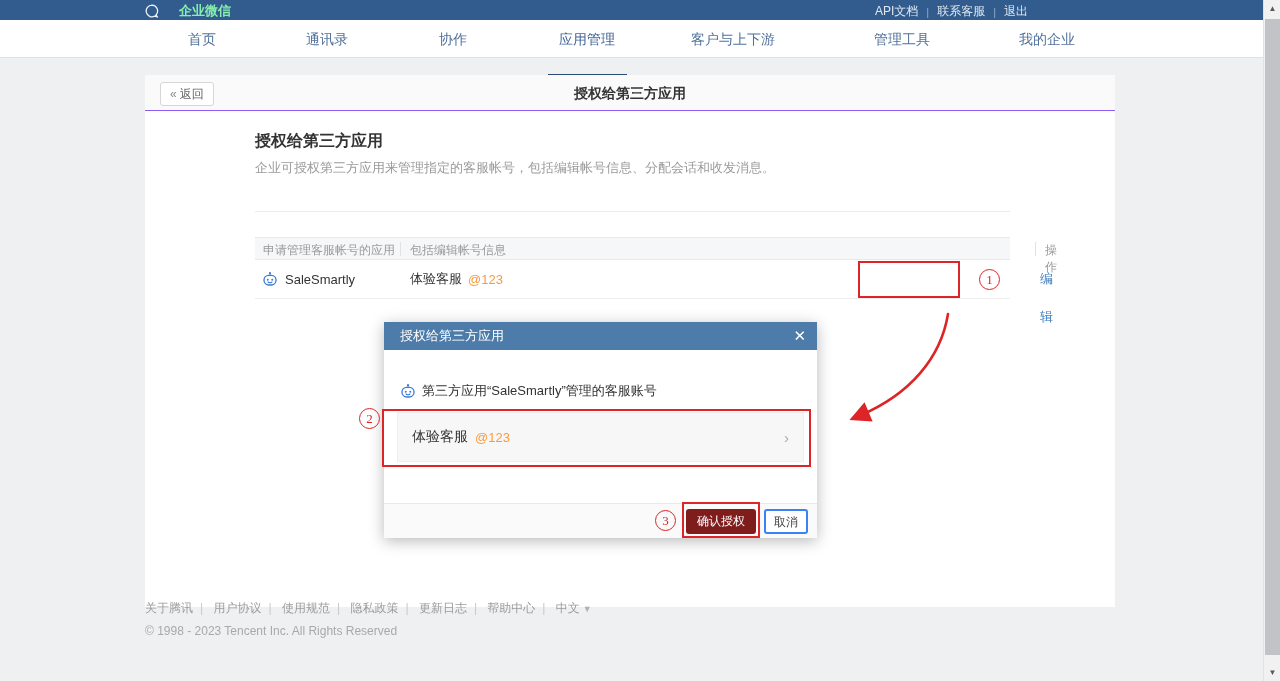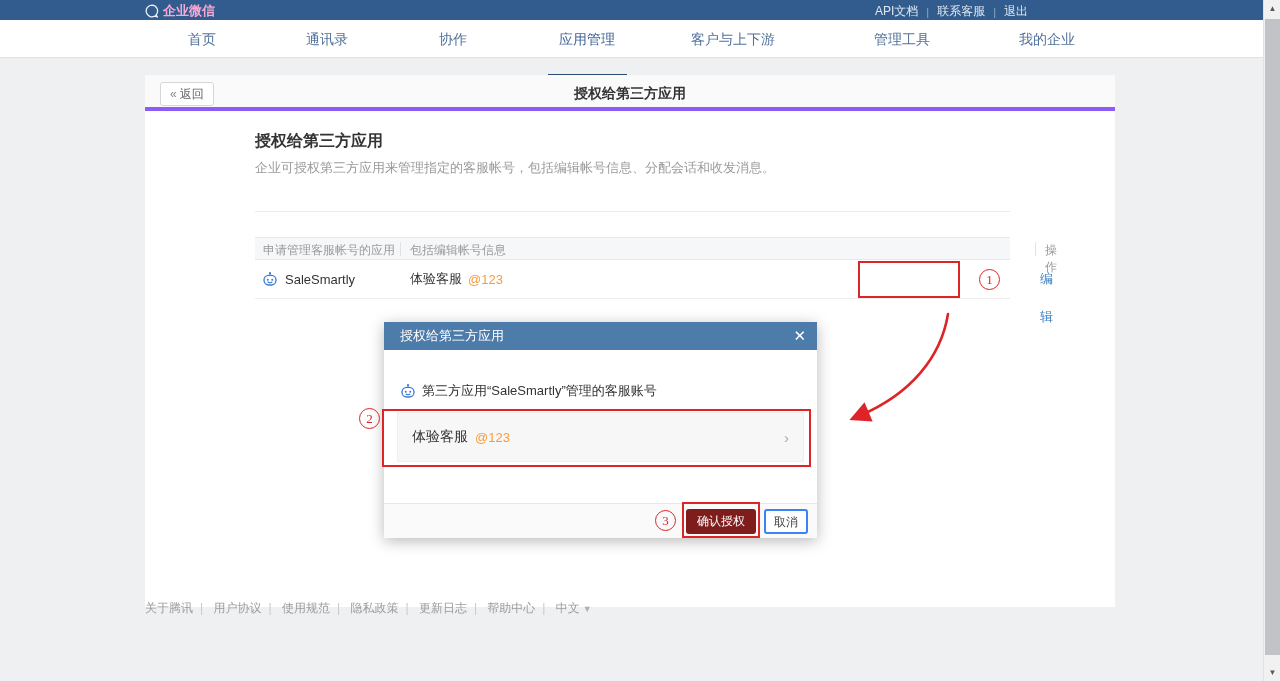--- a/index.html
+++ b/index.html
@@ -1,34 +1,34 @@
 <!DOCTYPE html>
 <html><head>
 <meta charset="utf-8">
 <style>
   html,body{margin:0;padding:0;}
   body{font-family:"Liberation Sans","DejaVu Sans",sans-serif;}
   .stage{position:relative;width:1280px;height:681px;background:#eef0f1;overflow:hidden;}
 
   
   .topbar{position:absolute;left:0;top:0;width:1263px;height:20px;background:#315c8d;}
-  .logo{position:absolute;left:145px;top:2px;display:flex;align-items:center;gap:4px;color:#f9a8d4;font-size:13px;font-weight:bold;}
+  .logo{position:absolute;left:145px;top:2px;display:flex;align-items:center;gap:20px;color:#86efac;font-size:13px;font-weight:bold;}
   .topbar-links{position:absolute;right:235px;top:3px;display:flex;align-items:center;color:#dfe8f1;font-size:12px;}
   .topbar-links .tlink{cursor:pointer;}
   .topbar-links .tsep{margin:0 8px;color:rgba(255,255,255,.45);font-size:11px;}
 
   
   .navrow{position:absolute;left:0;top:20px;width:1280px;height:38px;background:#ffffff;border-bottom:1px solid #dfe2e5;box-sizing:border-box;}
   .tab{position:absolute;top:0;height:38px;line-height:38px;transform:translateX(-50%);font-size:14px;color:#51719b;white-space:nowrap;cursor:pointer;}
   .tab.active{color:#42659a;}
   .tab-underline{position:absolute;left:548px;top:54px;width:79px;height:4px;background:#2a4c74;}
 
   
   .card{position:absolute;left:145px;top:75px;width:970px;height:532px;background:#ffffff;}
-  .card-header{position:absolute;left:0;top:0;width:100%;height:36px;background:#fafafa;border-bottom:4px solid #8b5cf6;box-sizing:border-box;}
+  .card-header{position:absolute;left:0;top:0;width:100%;height:36px;background:#fafafa;border-bottom:1px solid #8b5cf6;box-sizing:border-box;}
   .back-btn{position:absolute;left:15px;top:7px;height:22px;padding:0 9px;background:#ffffff;border:1px solid #d6d6d6;border-radius:3px;font-size:12px;color:#666;line-height:22px;cursor:pointer;}
   .back-btn .chev{font-size:12px;color:#888;margin-right:3px;}
   .card-title{position:absolute;left:0;top:0;width:100%;height:36px;line-height:36px;text-align:center;font-size:14px;font-weight:bold;color:#333;}
 
   .section-heading{position:absolute;left:110px;top:56px;font-size:16px;font-weight:bold;color:#333;}
   .section-desc{position:absolute;left:110px;top:84px;font-size:13px;color:#9b9b9b;}
   .divider{position:absolute;left:110px;top:136px;width:755px;height:0;border-top:1px solid #ebebeb;}
 
   
   .table{position:absolute;left:110px;top:162px;width:755px;}
@@ -204,20 +204,21 @@
   <div class="page-footer">
     <div class="flinks">
       <span class="flink">关于腾讯</span><span class="fsep">|</span>
       <span class="flink">用户协议</span><span class="fsep">|</span>
       <span class="flink">使用规范</span><span class="fsep">|</span>
       <span class="flink">隐私政策</span><span class="fsep">|</span>
       <span class="flink">更新日志</span><span class="fsep">|</span>
       <span class="flink">帮助中心</span><span class="fsep">|</span>
       <span class="flink"><span>中文</span><span class="caret">▼</span></span>
     </div>
+    <div class="copyright">© 1998 - 2023 Tencent Inc. All Rights Reserved</div>
   </div>
 
   <div class="scrollbar">
     <div class="sb-arrow sb-up">▲</div>
     <div class="sb-thumb"></div>
     <div class="sb-arrow sb-down">▼</div>
   </div>
 
 </div>
 

